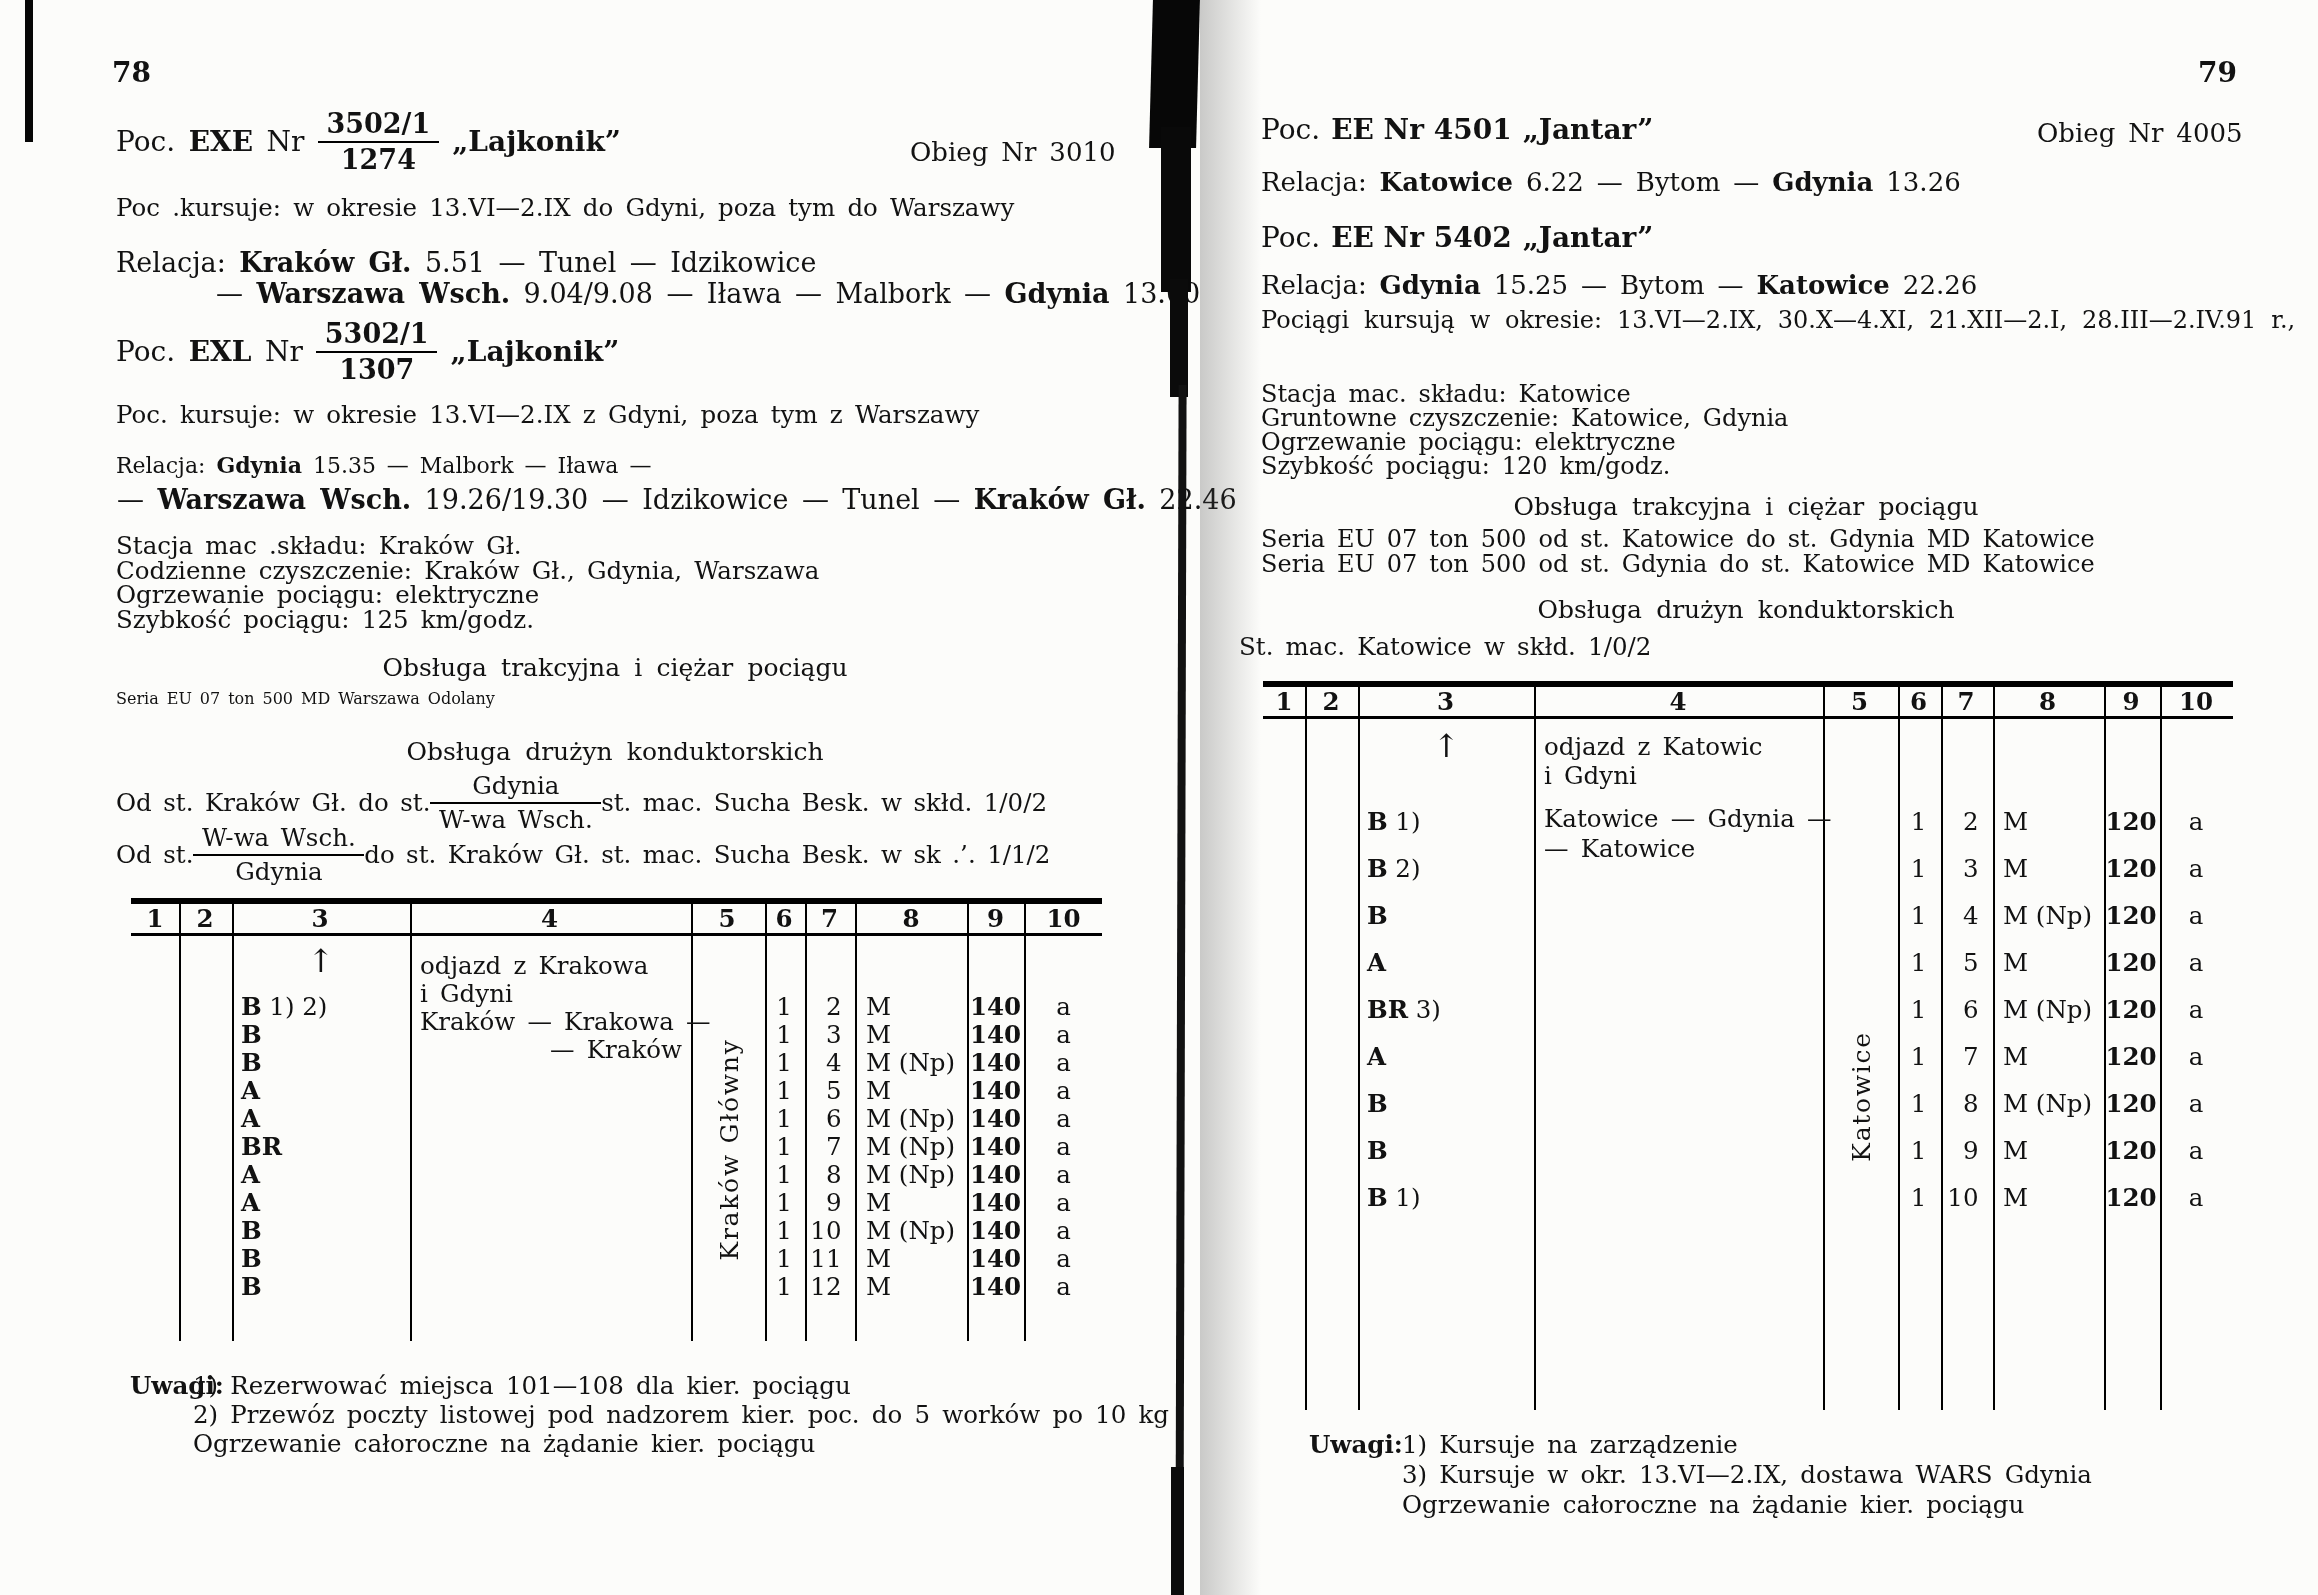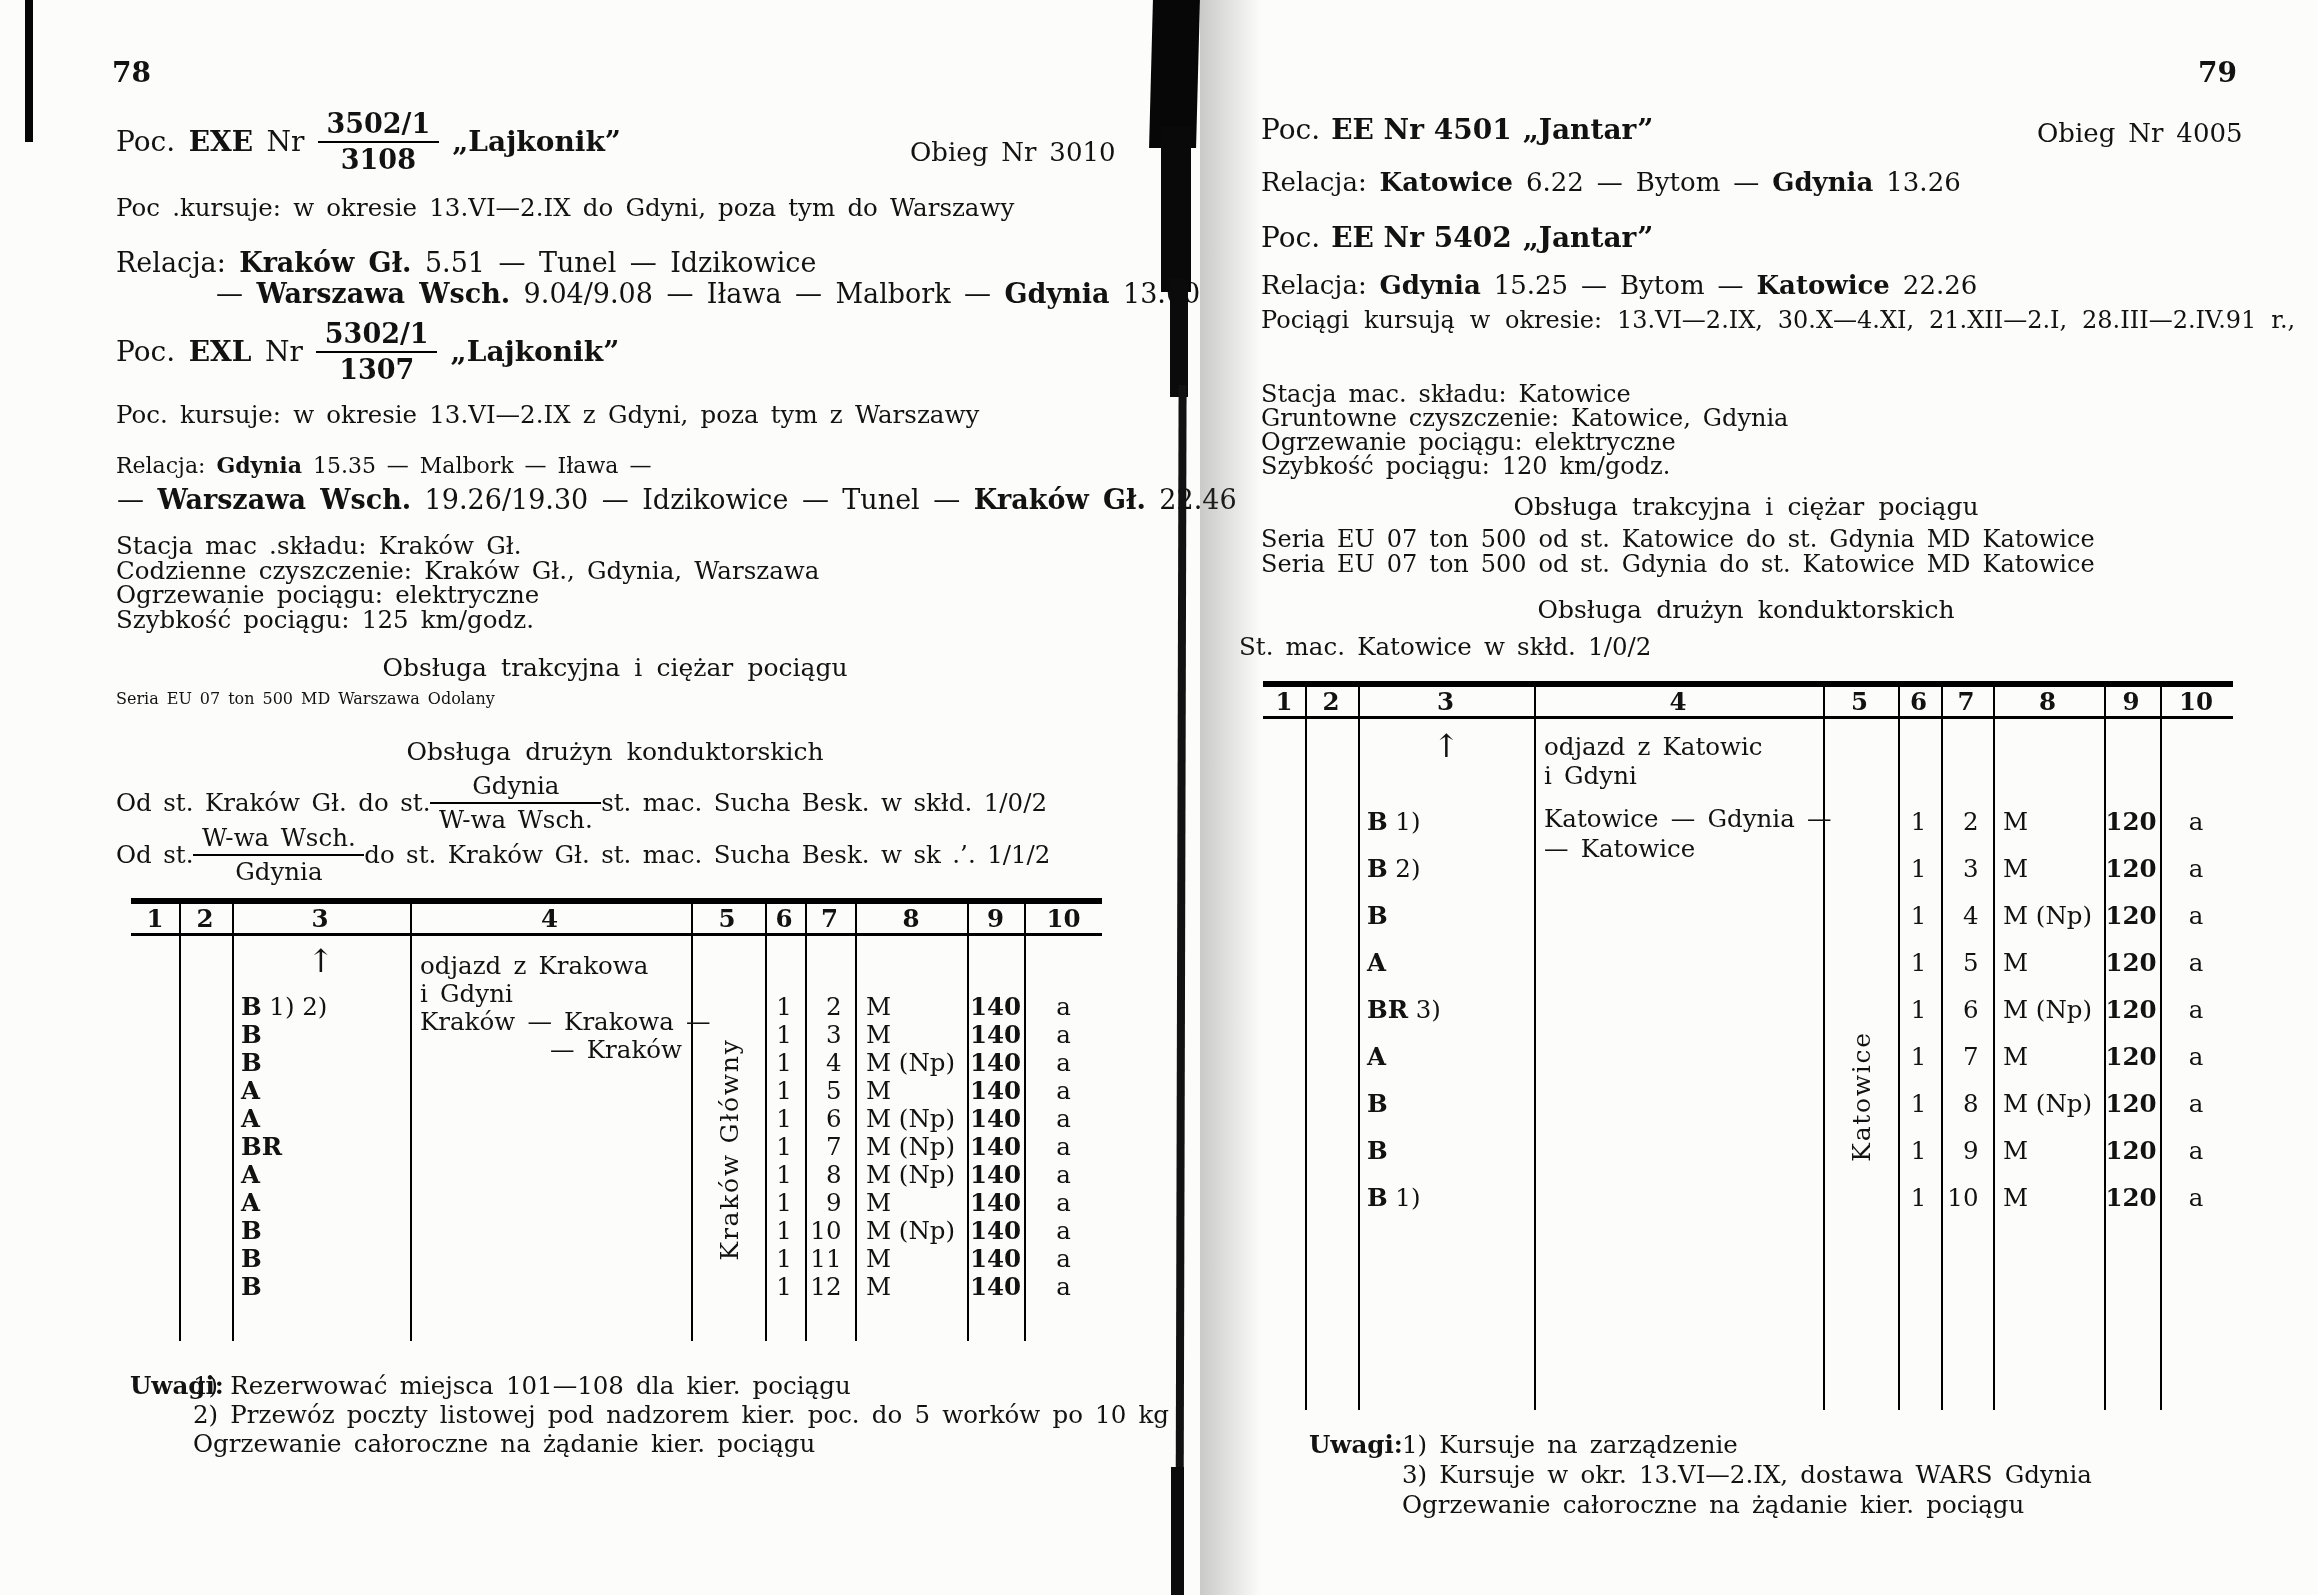--- a/index.html
+++ b/index.html
@@ -59,21 +59,21 @@
   <section>
 
     <div class="pageno" style="left:112px;top:56px;">78</div>
 
     <div class="trainline" style="left:116px;top:108px;">
       <span>Poc.</span>
       <span class="b">EXE</span>
       <span>Nr</span>
       <span class="frac big">
         <span class="ftop">3502/1</span>
-        <span class="fbot">3108</span>
+        <span class="fbot">1274</span>
       </span>
       <span class="b">„Lajkonik”</span>
     </div>
     <div class="txt" style="left:910px;top:137px;font-size:26px;">Obieg Nr 3010</div>
 
     <div class="txt" style="left:116px;top:193px;font-size:24.5px;">Poc .kursuje: w okresie 13.VI—2.IX do Gdyni, poza tym do Warszawy</div>
 
     <div class="txt" style="left:116px;top:247px;font-size:27px;">
       <span>Relacja: </span><span class="b">Kraków Gł.</span><span> 5.51 — Tunel — Idzikowice</span>
     </div>

